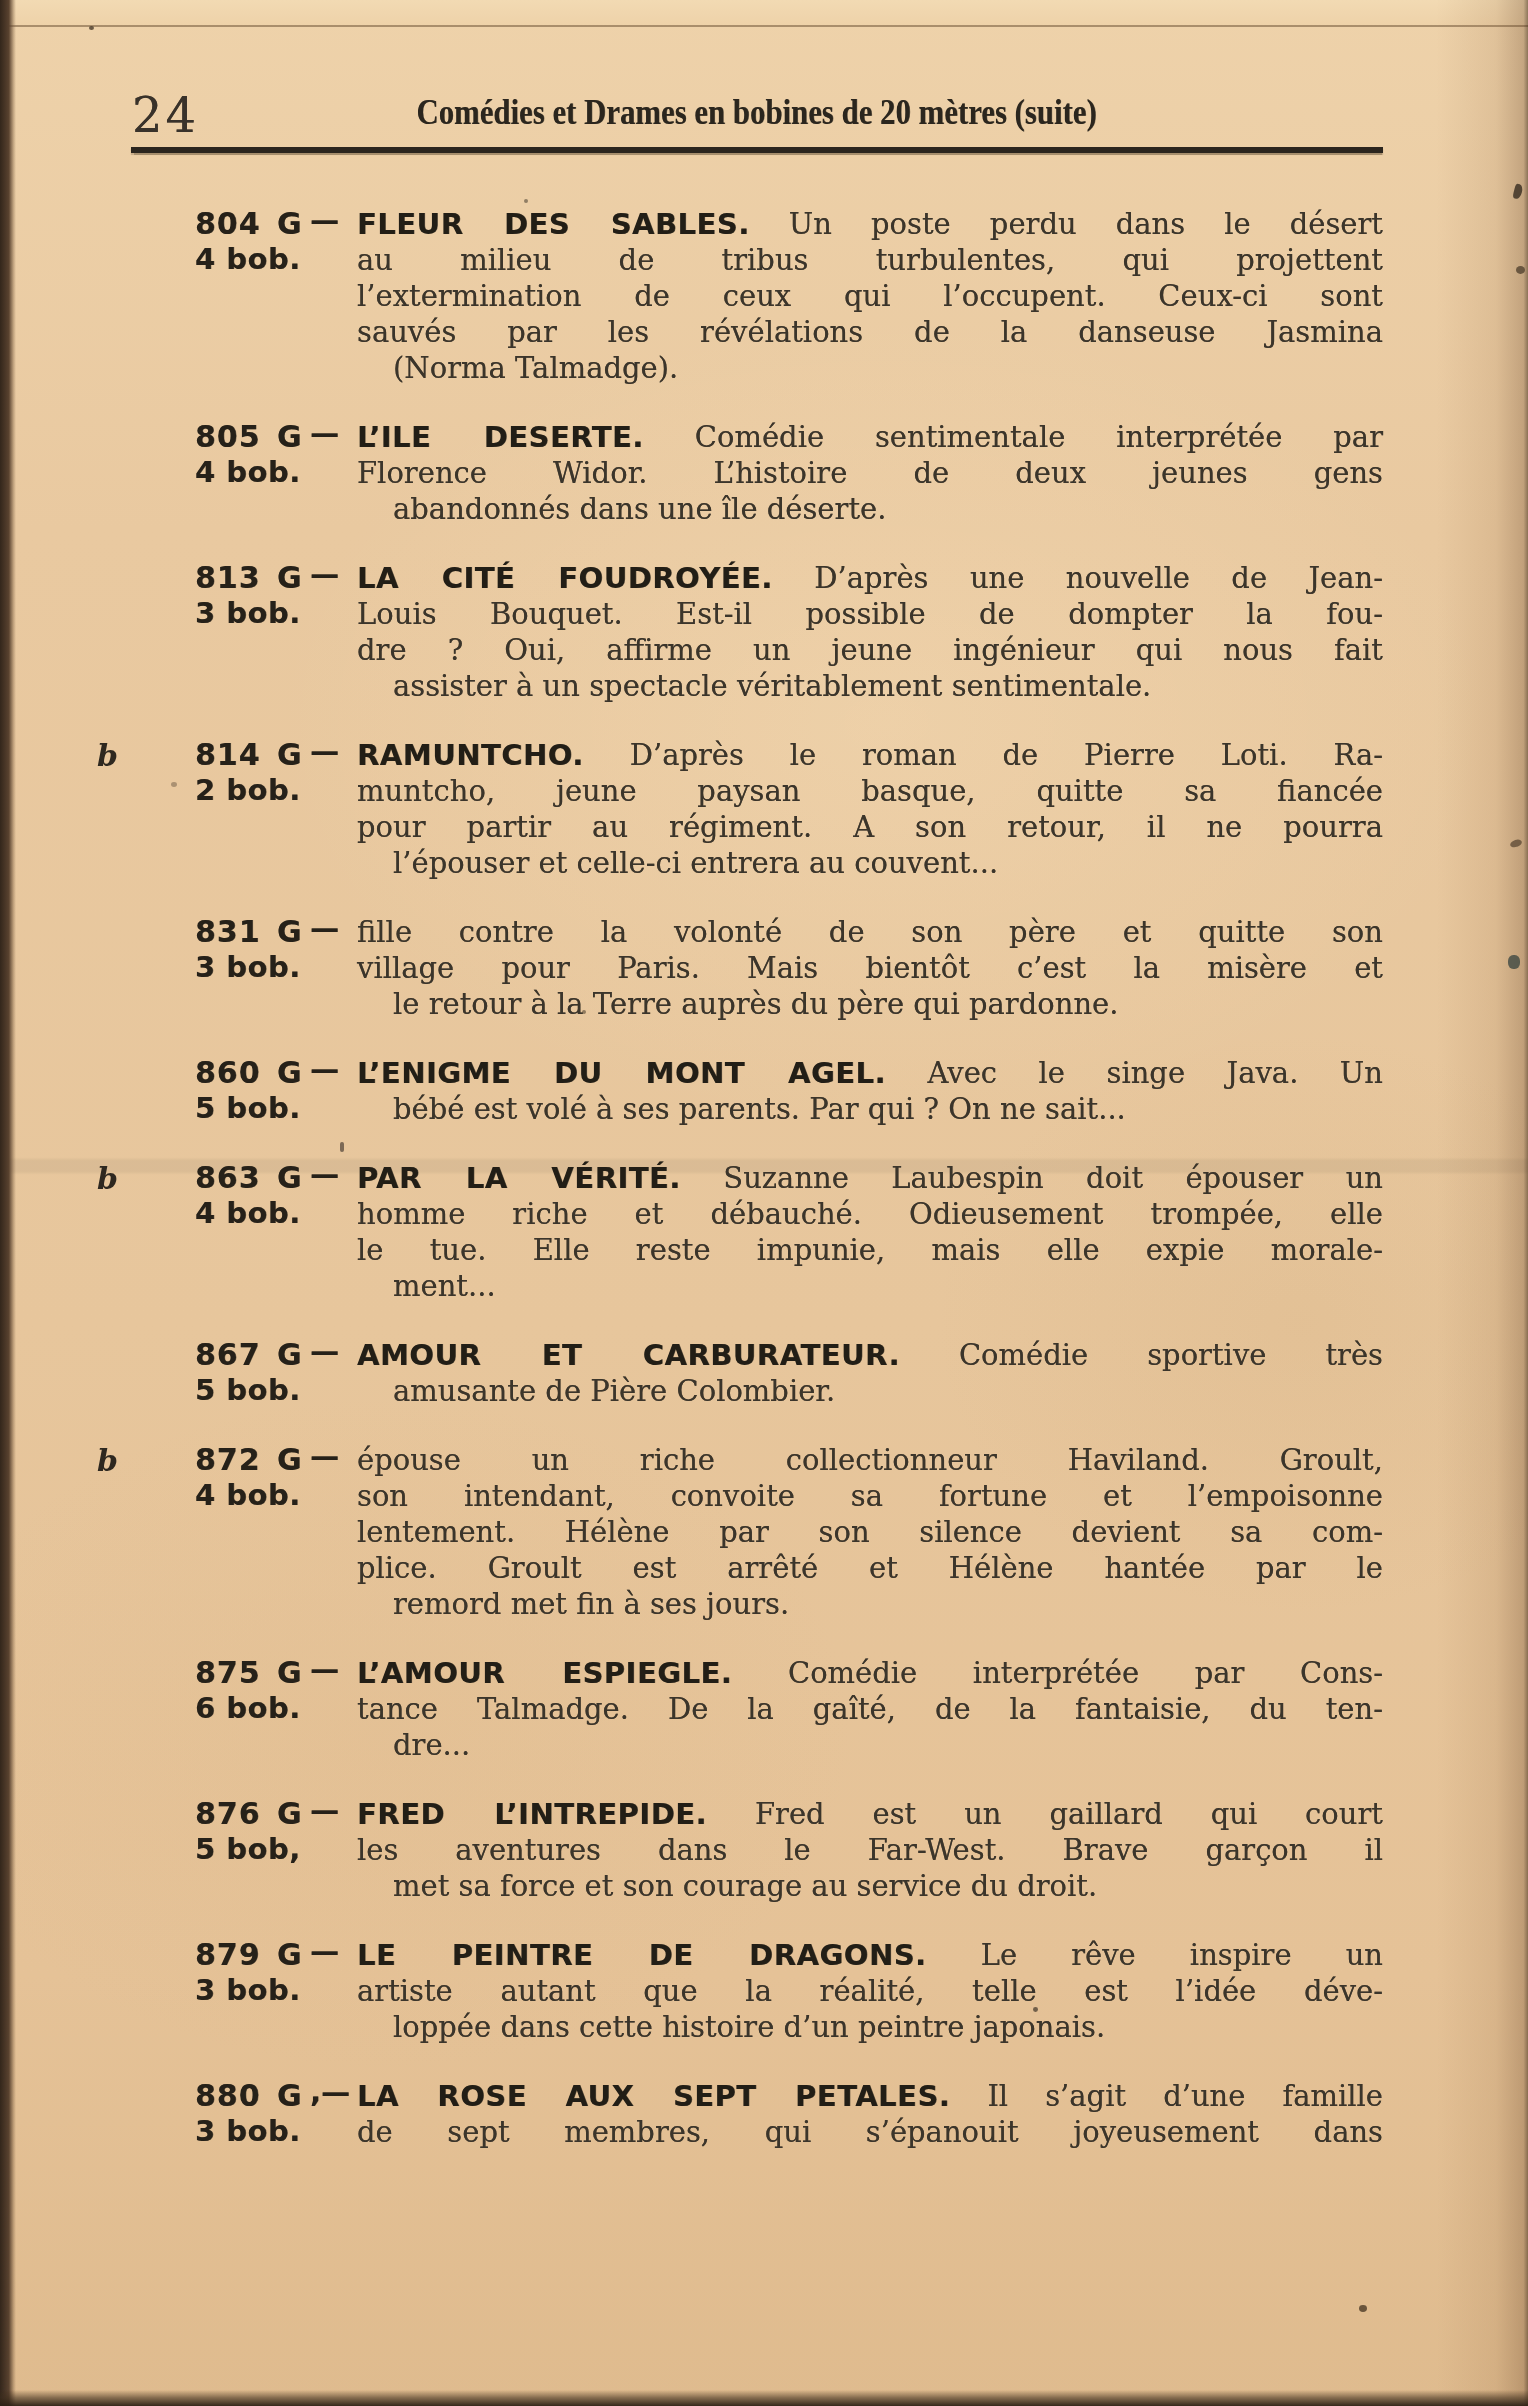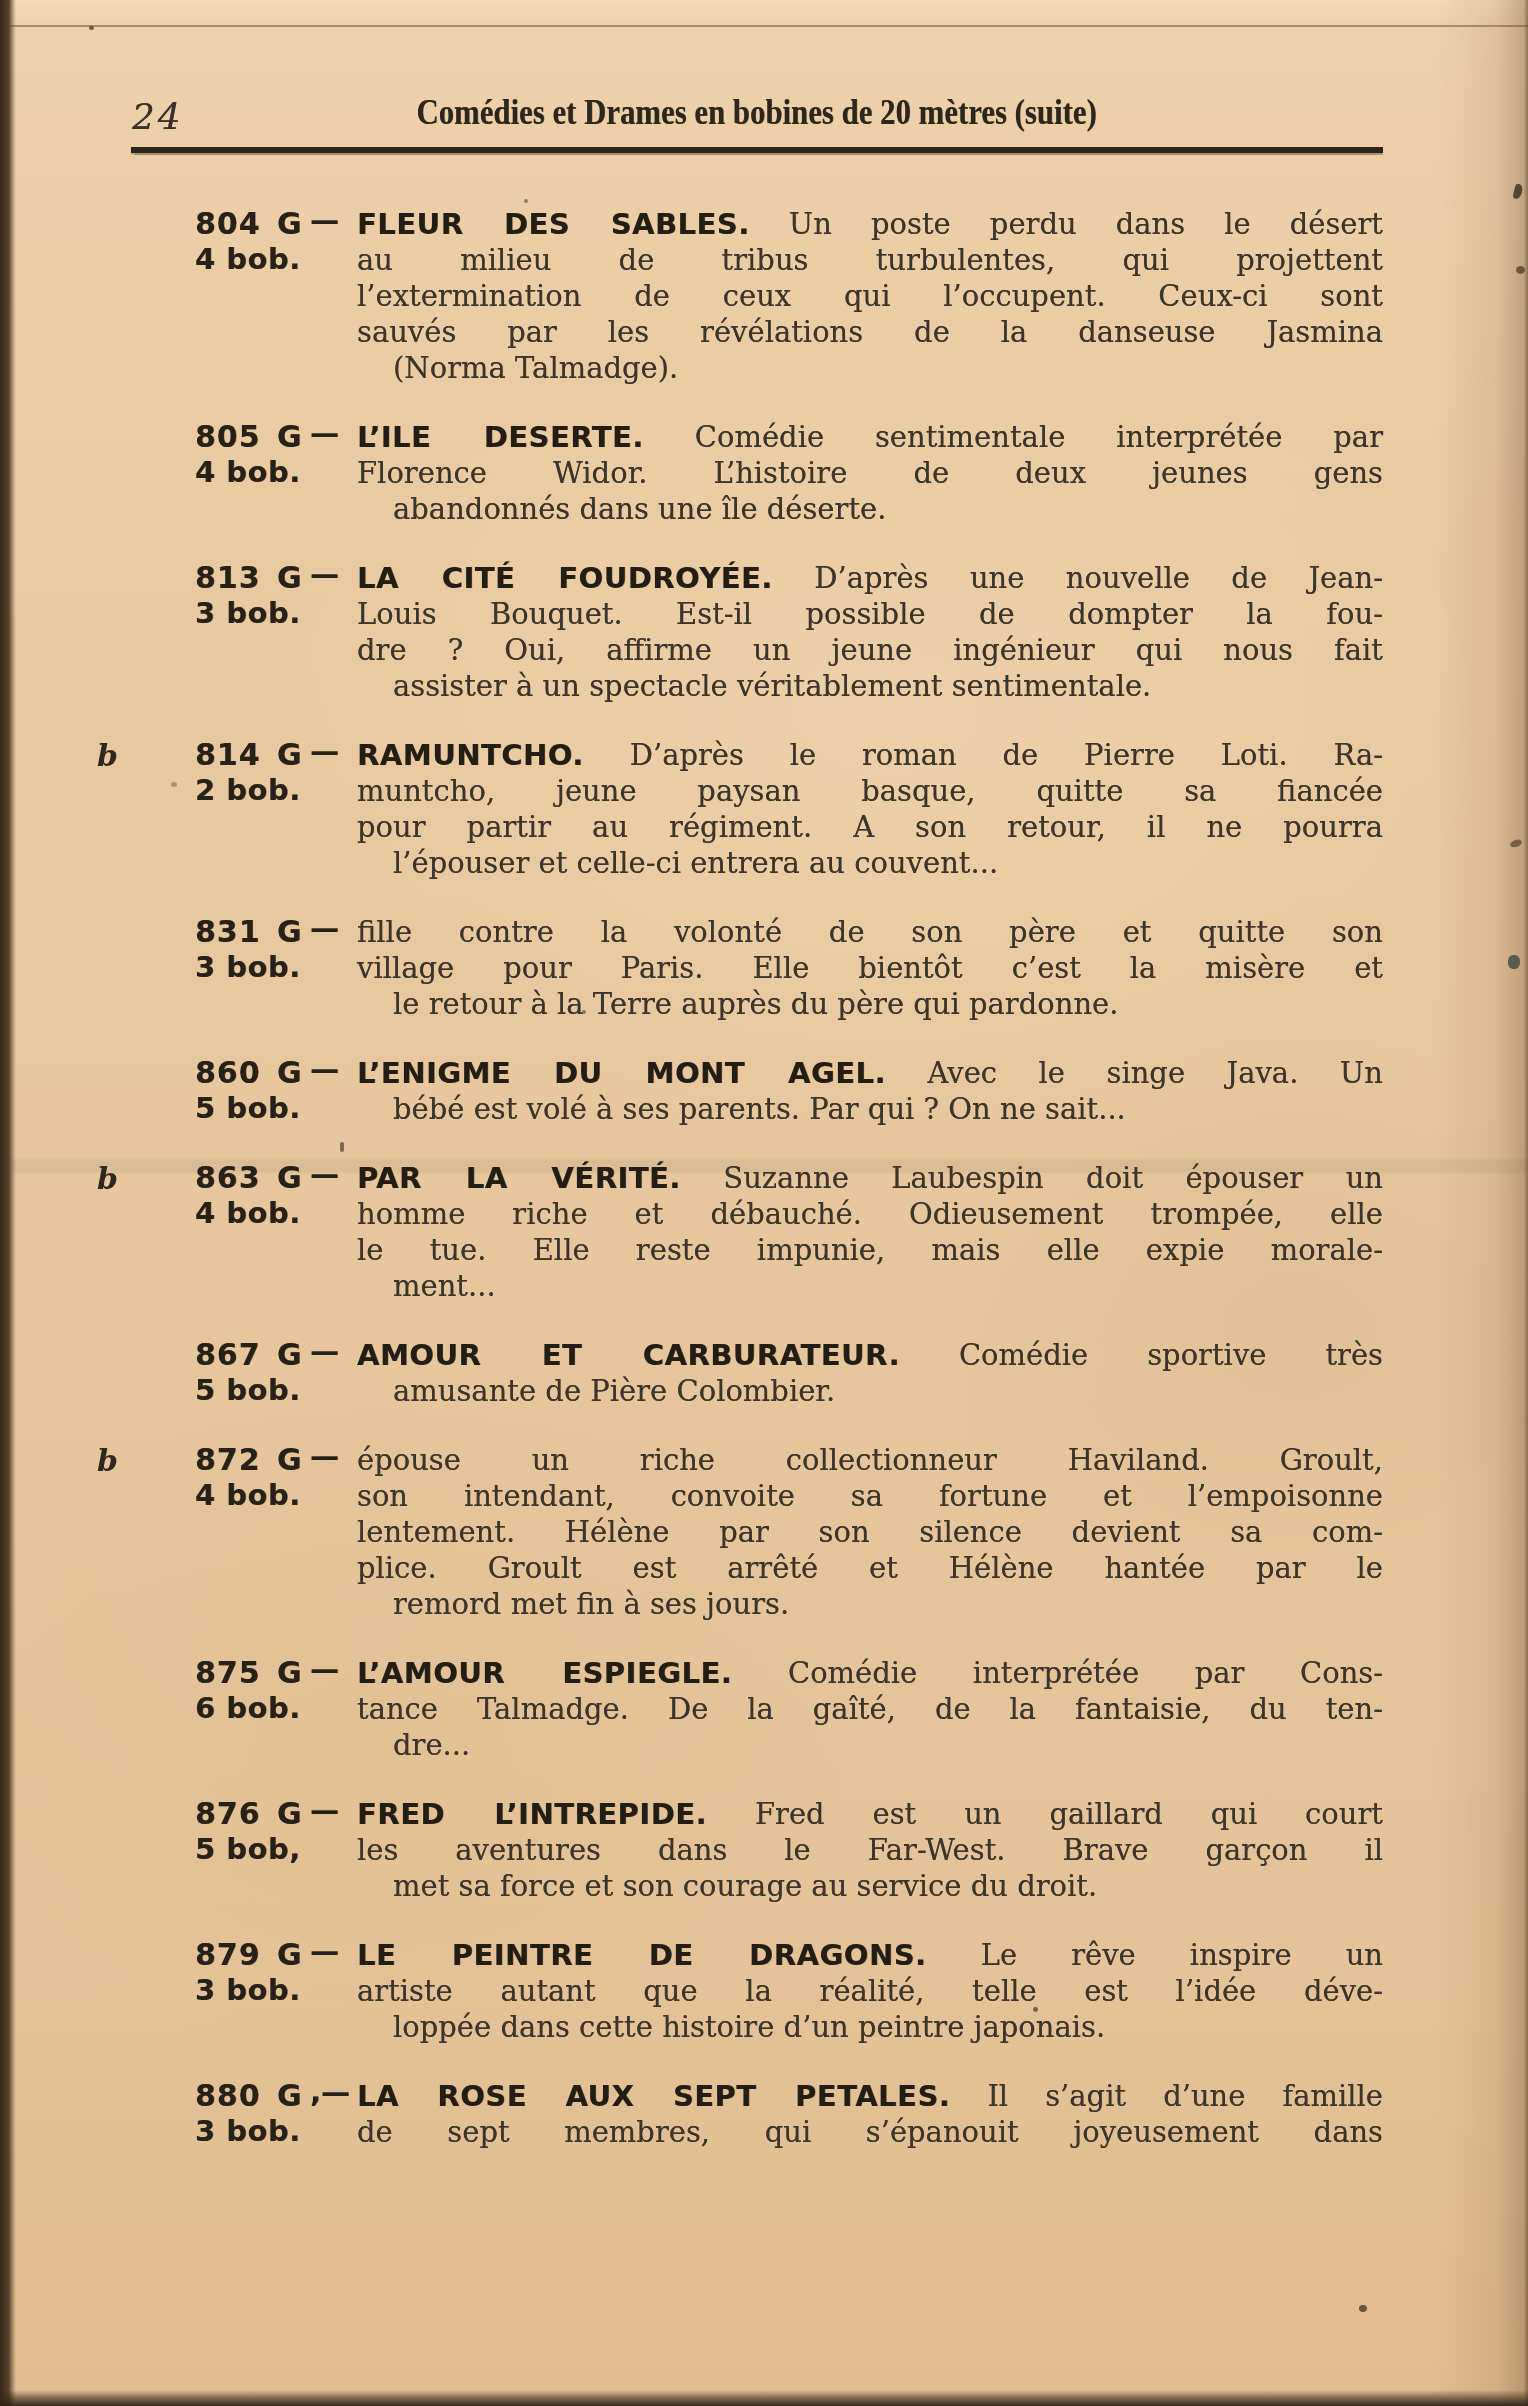--- a/index.html
+++ b/index.html
@@ -21,22 +21,22 @@
                 background:linear-gradient(90deg,#33261b 0%,#59422f 55%,rgba(120,92,64,0.35) 85%,rgba(120,92,64,0) 100%); }
   .right-shade{ position:absolute; right:0; top:0; width:92px; height:100%;
                 background:linear-gradient(90deg, rgba(170,130,85,0) 0%, rgba(150,110,70,0.16) 65%, rgba(110,75,45,0.32) 95%, rgba(60,40,22,0.55) 100%); }
   .bottom-edge{ position:absolute; left:0; bottom:0; width:100%; height:17.5px;
                 background:linear-gradient(0deg,#2c2014 0%, rgba(60,44,28,0.55) 55%, rgba(60,44,28,0) 100%); }
   .scan-band  { position:absolute; left:0; top:1159px; width:100%; height:13.6px;
                 background:rgba(110,100,78,0.10); filter:blur(1px); }
   .speck { position:absolute; border-radius:50%; }
   
   .header-num {
-    position:absolute; left:132px; top:96px; font-size:36px; color:#39322a;
-    letter-spacing:2.9px; text-shadow:0 0 0.6px rgba(45,38,28,0.7);font-style:italic;
+    position:absolute; left:132px; top:87px; font-size:48px; color:#39322a;
+    letter-spacing:2.9px; text-shadow:0 0 0.6px rgba(45,38,28,0.7);
   }
   .header-title-wrap { position:absolute; left:131px; top:93px; width:1252px; text-align:center; }
   .header-title {
     display:inline-block; font-family:"Liberation Serif", serif; font-weight:bold;
     font-size:35px; color:#2b261e; white-space:nowrap; transform:scaleX(0.88);
     transform-origin:center; text-shadow:0.5px 0 0 rgba(30,25,18,0.55);
   }
   .header-rule {
     position:absolute; left:131px; top:147px; width:1252px; height:5.8px;
     background:#2b251e; box-shadow:0 1.9px 1px rgba(80,62,40,0.45);
@@ -145,21 +145,21 @@
           <div class="line last">l’épouser et celle-ci entrera au couvent...</div>
         </div>
     </div>
       <div class="entry">
 
       <span class="num">831 G</span>
       <span class="bob">3 bob.</span>
       <span class="dash">—</span>
       <div class="body">
           <div class="line">fille contre la volonté de son père et quitte son</div>
-          <div class="line">village pour Paris. Elle bientôt c’est la misère et</div>
+          <div class="line">village pour Paris. Mais bientôt c’est la misère et</div>
           <div class="line last">le retour à la Terre auprès du père qui pardonne.</div>
         </div>
     </div>
       <div class="entry">
 
       <span class="num">860 G</span>
       <span class="bob">5 bob.</span>
       <span class="dash">—</span>
       <div class="body">
           <div class="line"><b class="title">L’ENIGME DU MONT AGEL.</b> <span>Avec le singe Java. Un</span></div>

